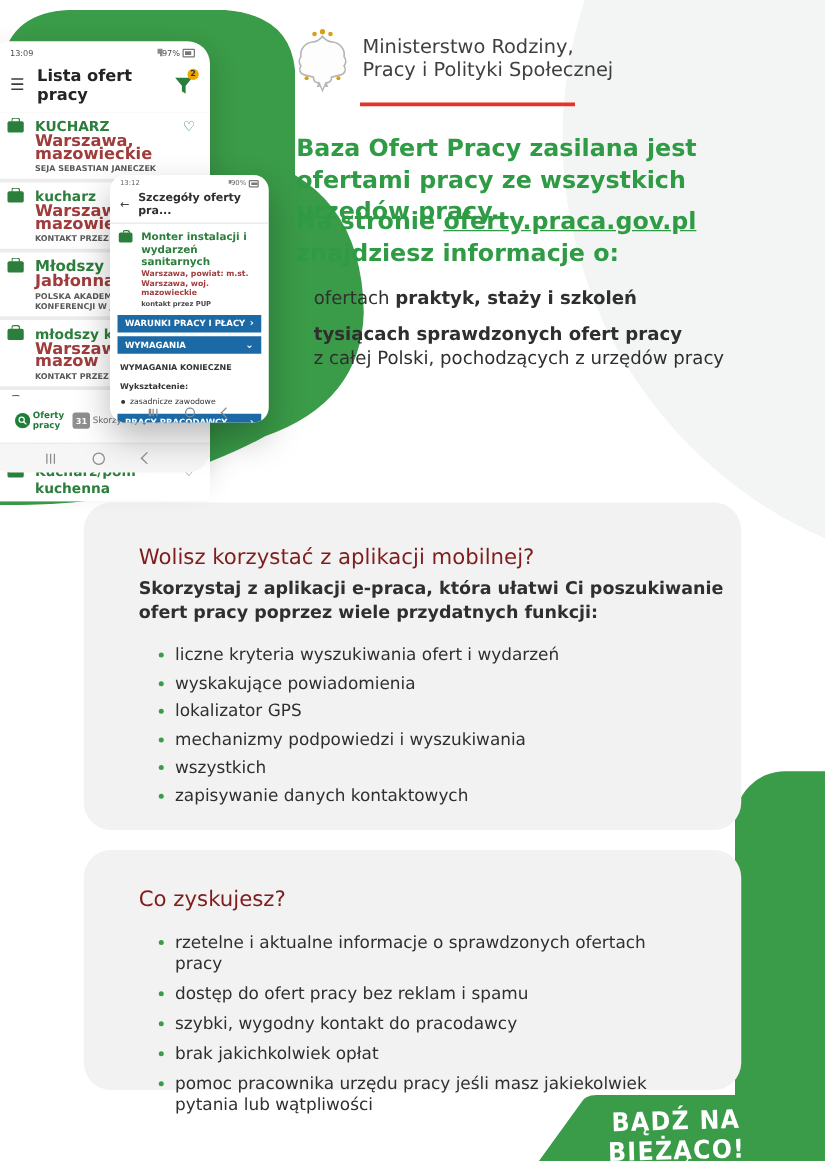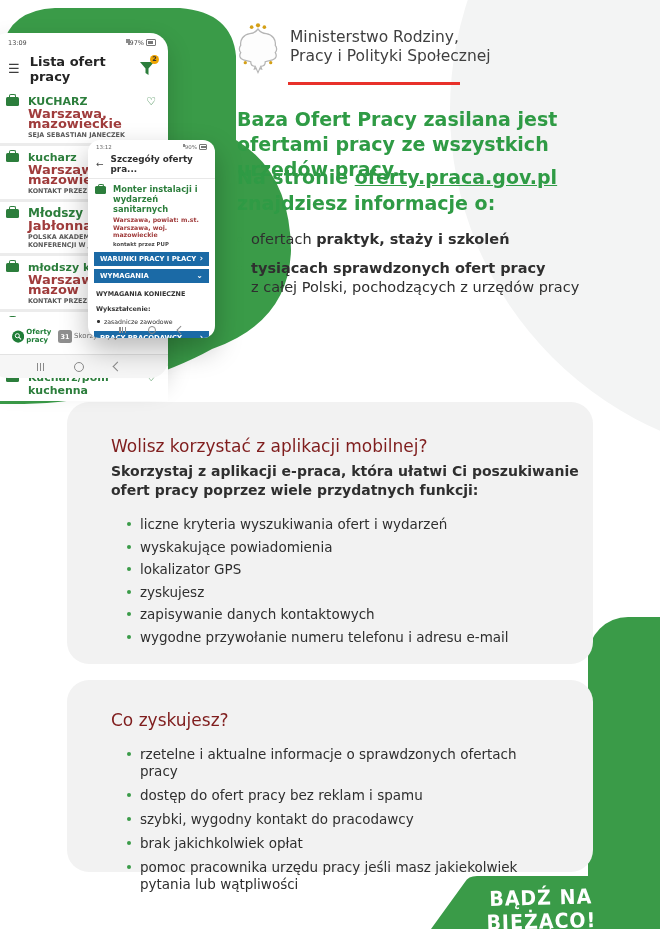--- a/index.html
+++ b/index.html
@@ -160,23 +160,23 @@
   </ul>
 
   <div class="info-box" id="box-app">
     <div class="box-inner">
       <h3 class="box-h">Wolisz korzystać z aplikacji mobilnej?</h3>
       <p class="box-intro">Skorzystaj z aplikacji e-praca, która ułatwi Ci poszukiwanie ofert pracy poprzez wiele przydatnych funkcji:</p>
       <ul class="box-ul">
         <li>liczne kryteria wyszukiwania ofert i wydarzeń</li>
         <li>wyskakujące powiadomienia</li>
         <li>lokalizator GPS</li>
-        <li>zyskujesz</li>
+        <li>mechanizmy podpowiedzi i wyszukiwania</li>
+        <li>wszystkich</li>
         <li>zapisywanie danych kontaktowych</li>
-        <li>wygodne przywołanie numeru telefonu i adresu e-mail</li>
       </ul>
     </div>
   </div>
 
   <div class="info-box" id="box-gains">
     <div class="box-inner" style="padding-top:30px;">
       <h3 class="box-h">Co zyskujesz?</h3>
       <ul class="box-ul">
         <li>rzetelne i aktualne informacje o sprawdzonych ofertach pracy</li>
         <li>dostęp do ofert pracy bez reklam i spamu</li>

